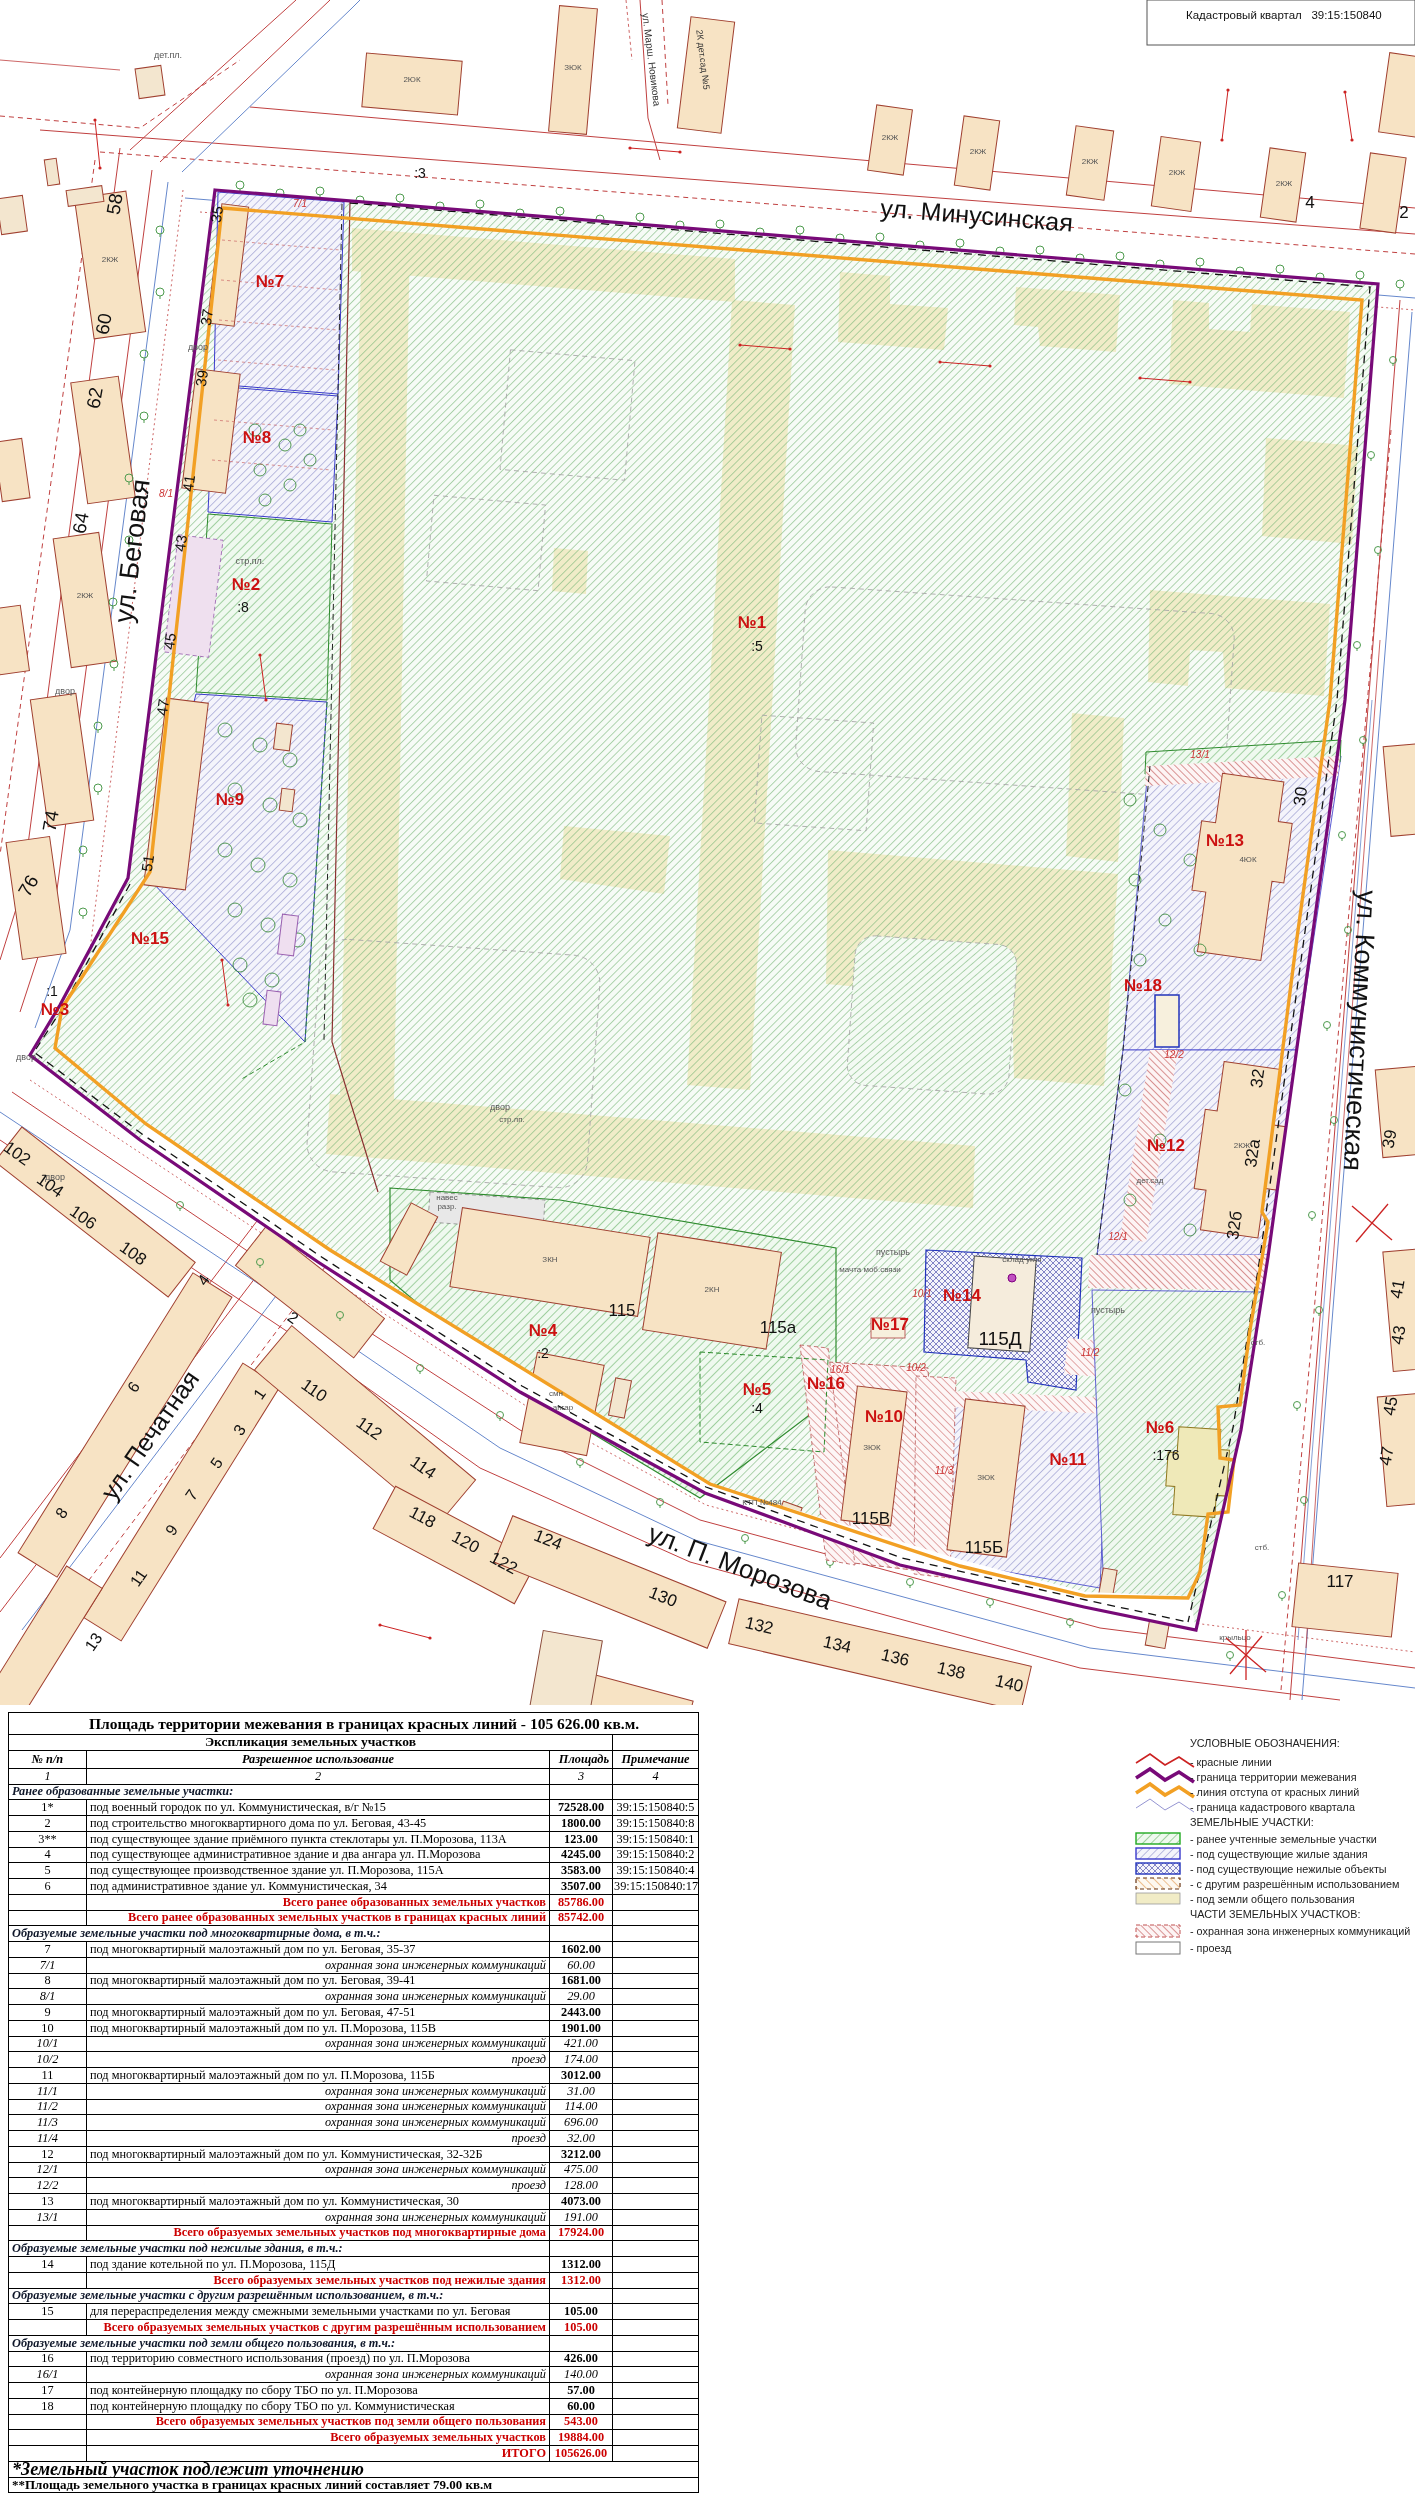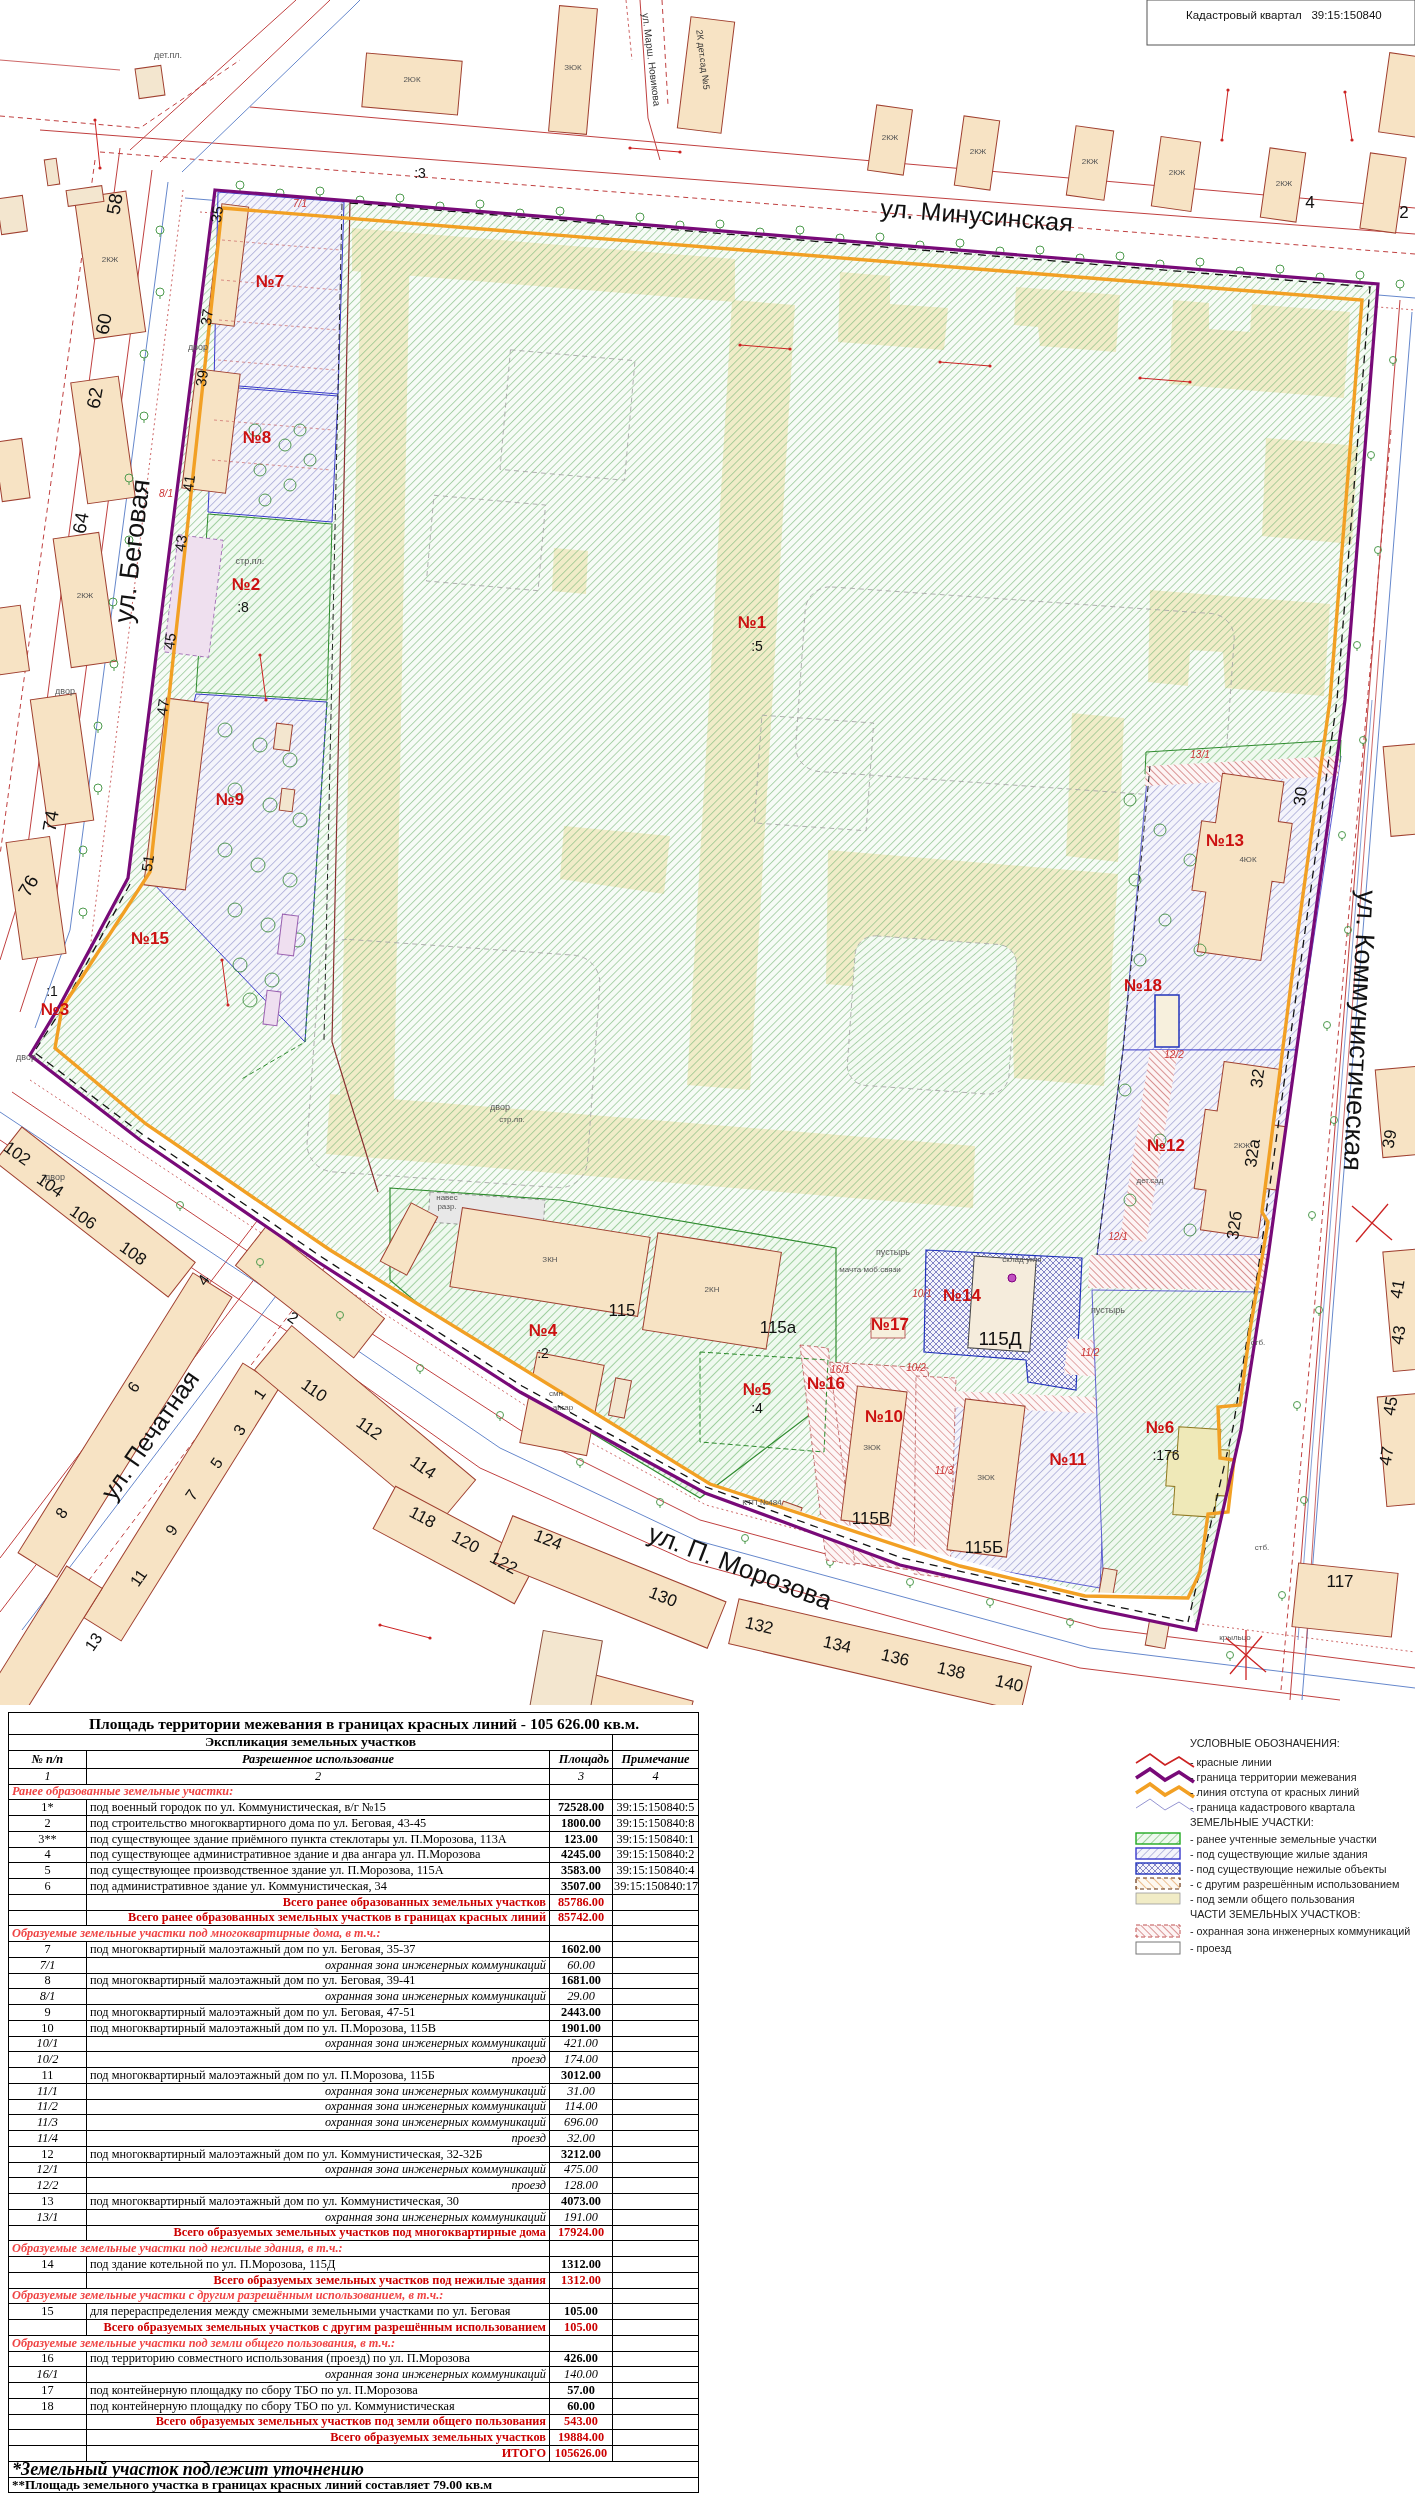--- a/index.html
+++ b/index.html
@@ -7,21 +7,21 @@
 #map{position:absolute;left:0;top:0;}
 .tblwrap{position:absolute;left:8px;top:1712px;width:690px;font-family:"Liberation Serif",serif;color:#000;}
 table.ex{border-collapse:collapse;width:690px;table-layout:fixed;}
 table.ex td{border:1px solid #000;padding:0 3px;font-size:12.3px;line-height:13px;height:14.75px;
  overflow:hidden;white-space:nowrap;}
 table.ex{border:1.5px solid #000;}
 td.c1{width:72px;text-align:center;}
 td.c2{width:451px;}
 td.c3{width:57px;text-align:center;font-weight:bold;}
 td.c4{width:80px;text-align:center;font-size:10.2px;padding:0 1px !important;}
-tr.sec td{color:#ef4444;font-weight:bold;font-style:italic;margin-left:11px;}
+tr.sec td{color:#0f172a;font-weight:bold;font-style:italic;margin-left:11px;}
 tr.sub td{font-style:italic;}
 tr.sub td.c2{text-align:right;padding-left:15px;}
 tr.sub td.c3{font-weight:normal;}
 tr.tot td{color:#cc0000;font-weight:bold;}
 tr.tot td.c2{text-align:right;}
 .legend{position:absolute;left:1122px;top:1736px;}
 </style></head>
 <body>
 <div id="page">
 

